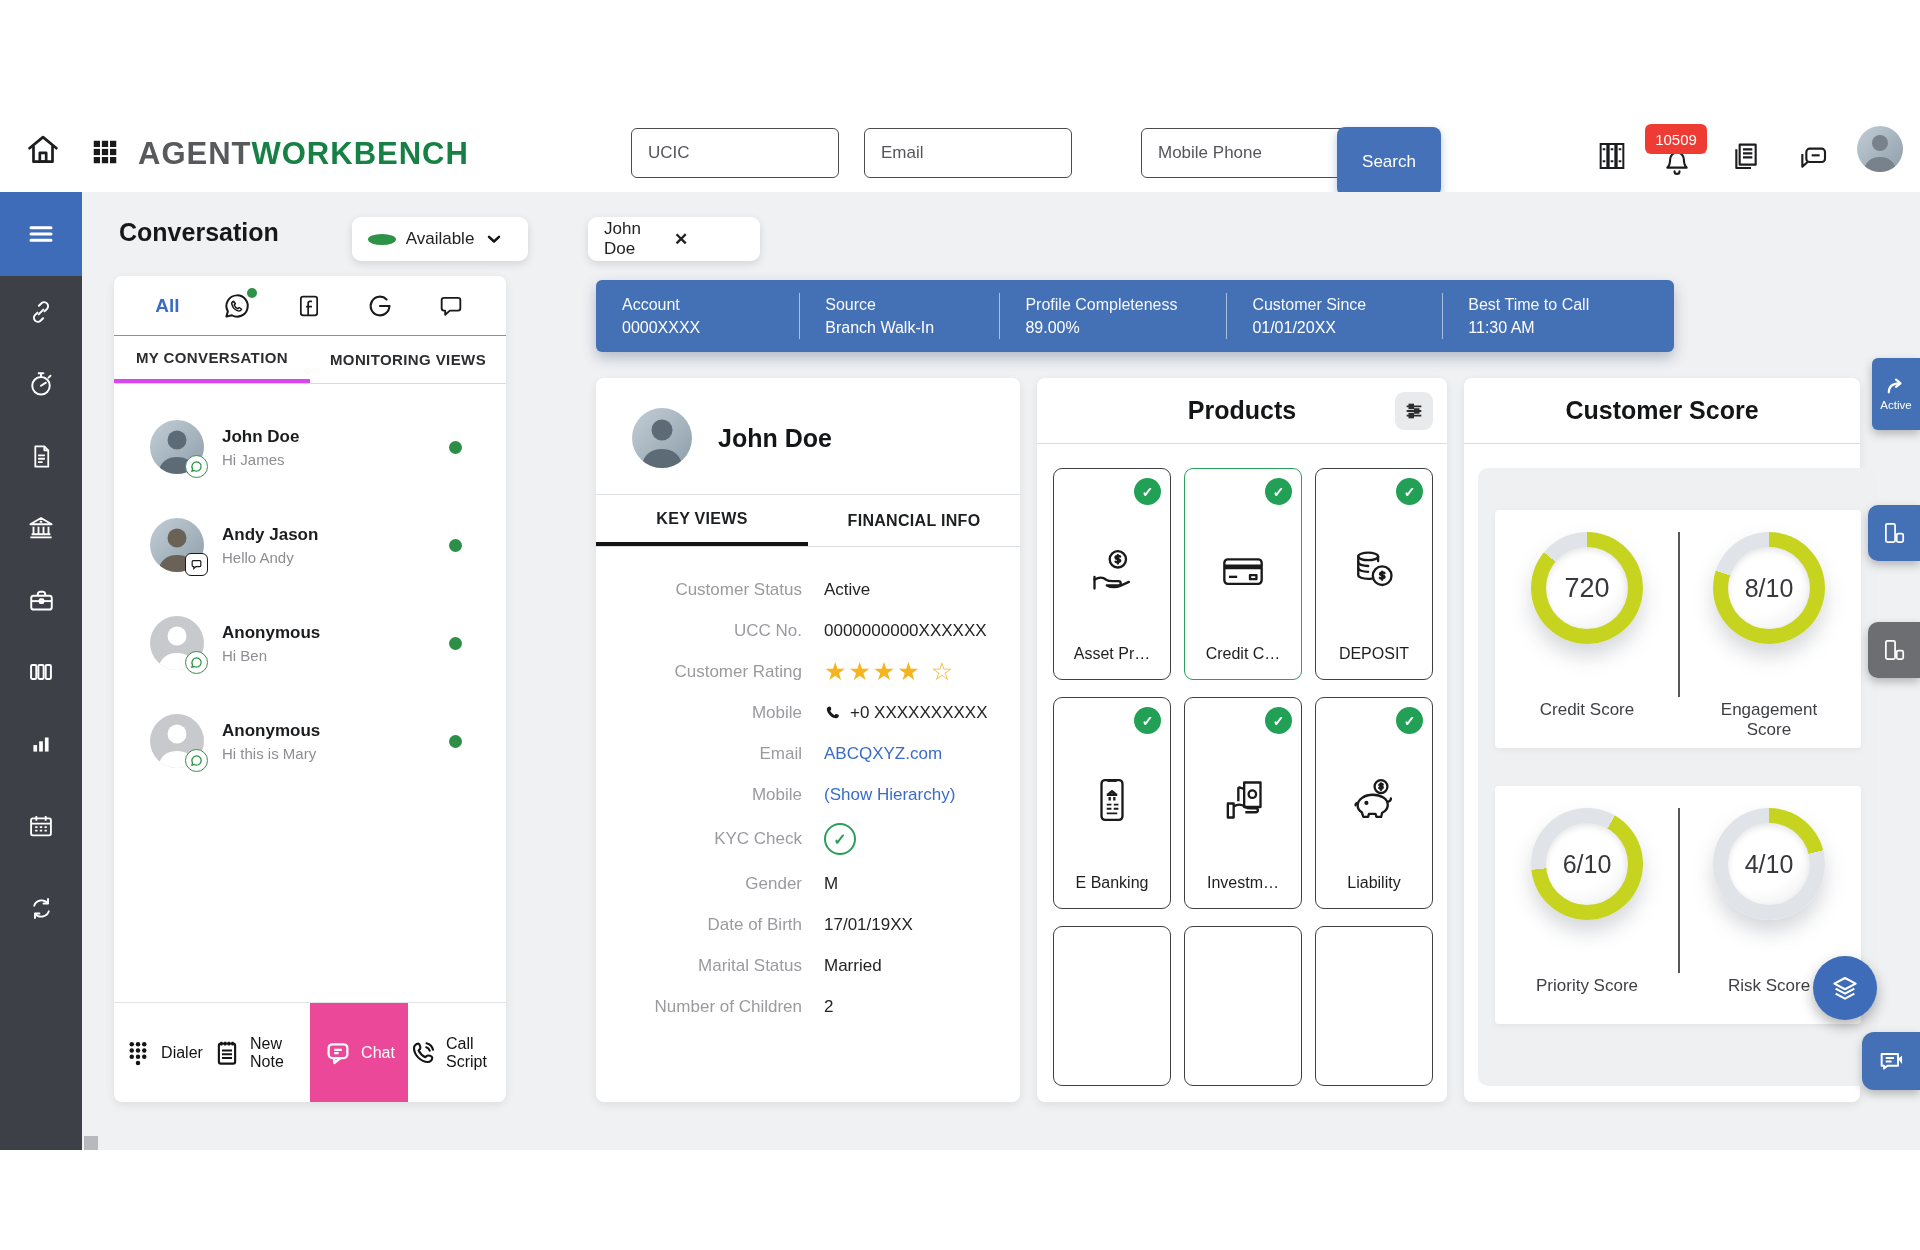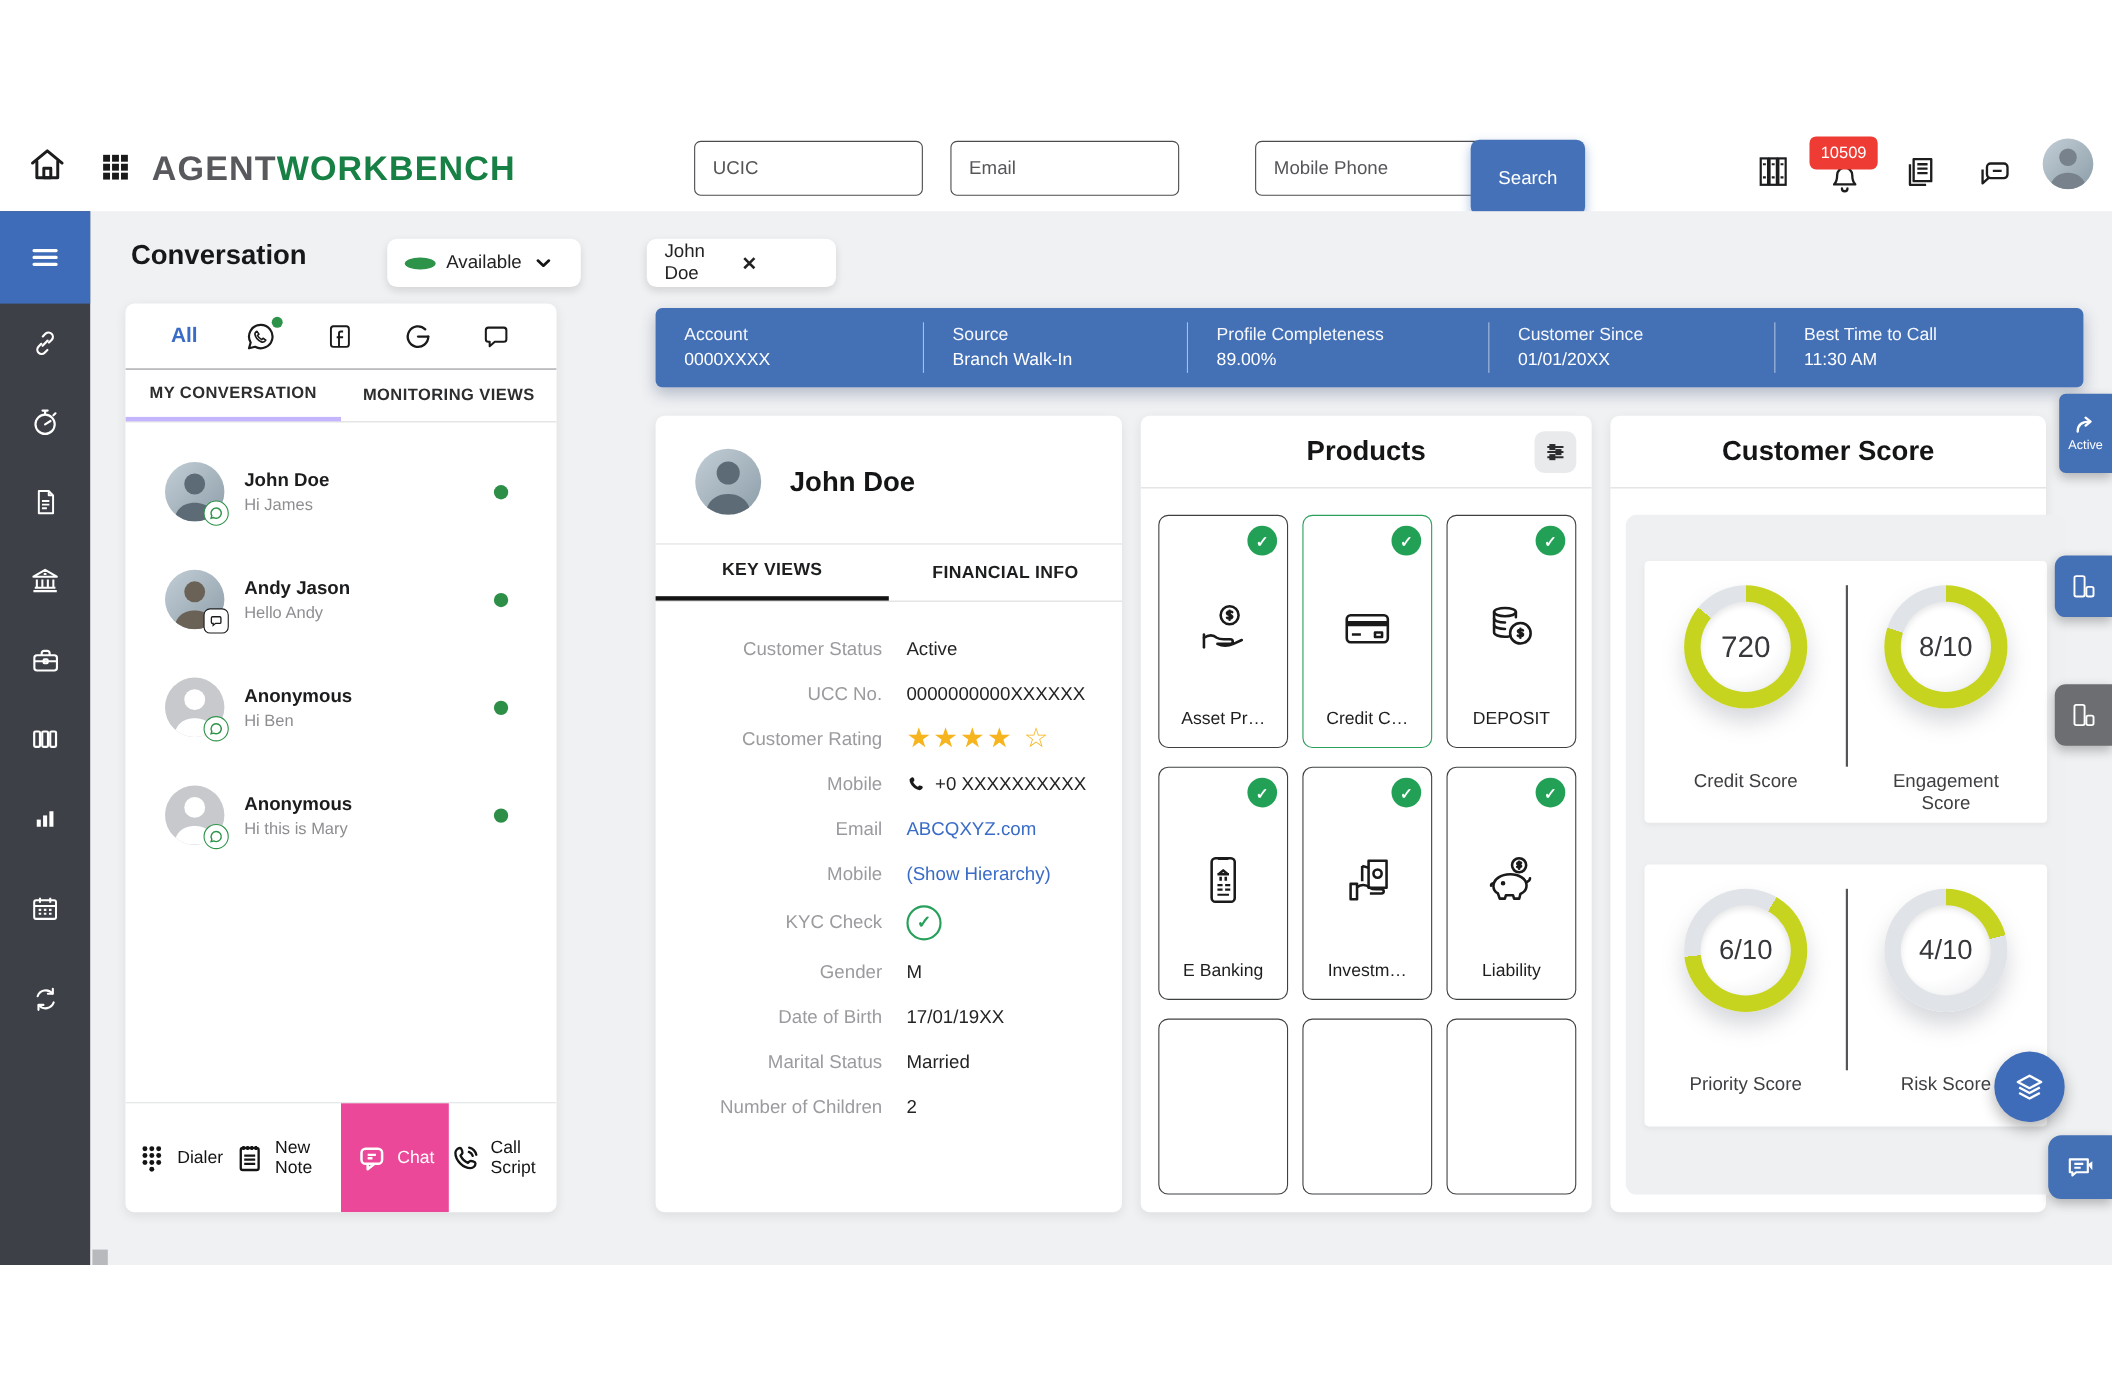--- a/index.html
+++ b/index.html
@@ -48,39 +48,39 @@
   .conv-card { position:absolute; left:114px; top:276px; width:392px; height:826px; background:#fff; border-radius:8px;
     box-shadow:0 3px 10px rgba(0,0,0,.08); overflow:hidden; }
   .chan-row { height:60px; display:flex; align-items:center; justify-content:space-around; padding:0 20px;
     border-bottom:1.6px solid #8f9093; }
   .chan-all { font-size:19px; font-weight:700; color:#3a6cc7; }
   .chan-ic { position:relative; color:#1a1a1a; cursor:pointer; }
   .wa-dot { position:absolute; top:-3px; right:-5px; width:10px; height:10px; border-radius:50%; background:#2d9349; }
   .tabs-row { height:48px; display:flex; border-bottom:1px solid #dadbdd; }
   .tabs-row .t { flex:1; display:flex; align-items:center; justify-content:center; font-size:15px; font-weight:700;
     color:#2c2d2f; letter-spacing:.4px; cursor:pointer; }
-  .tabs-row .t.on { border-bottom:4px solid #c4b5fd; }
+  .tabs-row .t.on { border-bottom:4px solid #d946ef; }
   .threads { padding-top:14px; }
   .thread { height:98px; display:flex; align-items:center; padding:0 44px 0 36px; cursor:pointer; }
   .th-av { position:relative; width:54px; height:54px; flex:0 0 54px; }
   .th-av .avatar-ph { width:54px; height:54px; }
   .av-badge { position:absolute; right:-4px; bottom:-4px; width:23px; height:23px; border-radius:50%; background:#fff;
     border:1.6px solid #2d9349; display:flex; align-items:center; justify-content:center; color:#2d9349; }
   .av-badge.bw { border-color:#1a1a1a; color:#1a1a1a; border-radius:6px; }
   .th-txt { margin-left:18px; }
   .th-name { font-size:17px; font-weight:700; color:#1b1c1e; }
   .th-prev { font-size:15px; color:#8d8e92; margin-top:4px; }
   .th-dot { margin-left:auto; width:13px; height:13px; border-radius:50%; background:#2d8f47; }
   .act-bar { position:absolute; left:0; bottom:0; width:100%; height:100px; border-top:1px solid #e2e3e5; display:flex; }
   .act { flex:1; display:flex; flex-direction:row; align-items:center; justify-content:center; gap:8px;
     font-size:16px; font-weight:400; color:#141414; cursor:pointer; }
   .act.on { background:#ec4899; color:#fff; }
 
   
-  .info-bar { position:absolute; left:596px; top:280px; width:1298px; height:72px; background:#4470b6; border-radius:6px;
+  .info-bar { position:absolute; left:596px; top:280px; width:1078px; height:72px; background:#4470b6; border-radius:6px;
     box-shadow:0 6px 14px rgba(40,60,100,.3); display:flex; align-items:center; color:#fff; }
   .ib-cell { padding:0 26px; }
   .ib-cell .l { font-size:16px; opacity:.95; }
   .ib-cell .v { font-size:16px; margin-top:5px; }
   .ib-sep { width:1px; height:46px; background:rgba(255,255,255,.55); }
   .w1{width:243px;} .w2{width:239px;} .w3{width:273px;} .w4{width:259px;} .w5{width:280px;}
 
   
   .panel { position:absolute; top:378px; background:#fff; border-radius:8px; box-shadow:0 3px 10px rgba(0,0,0,.08); }
   .cust-card { left:596px; width:424px; height:724px; }

